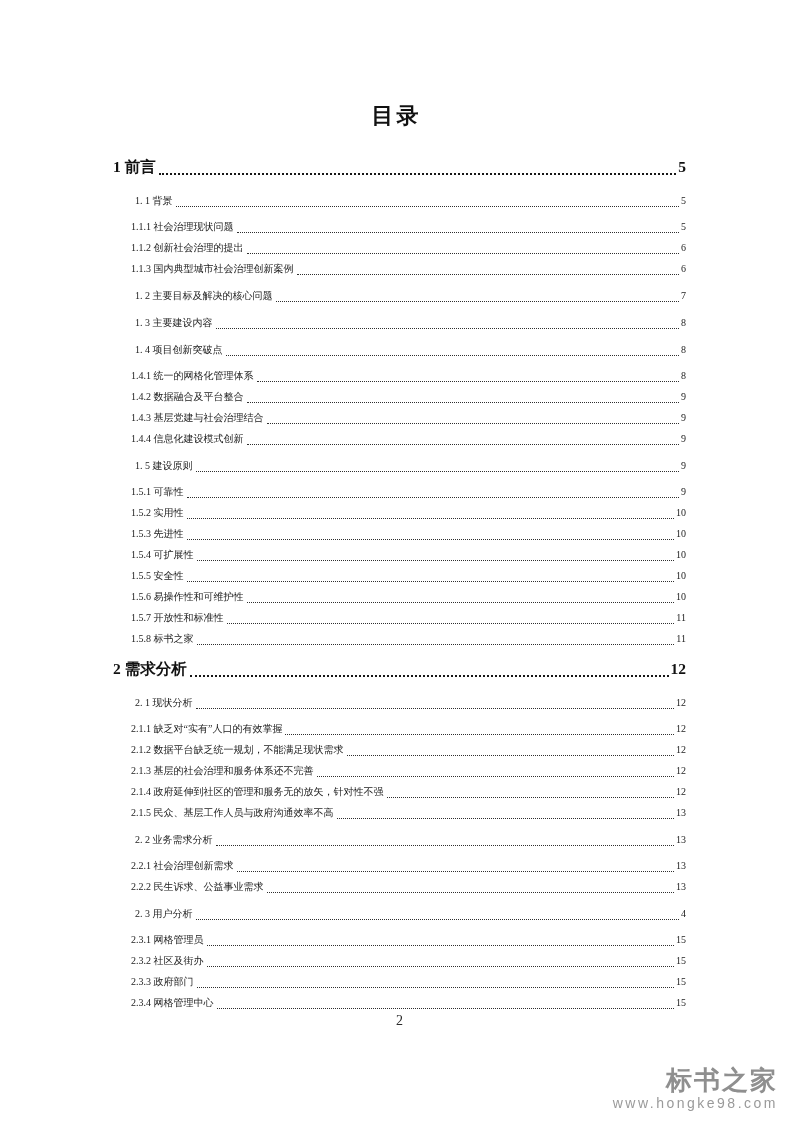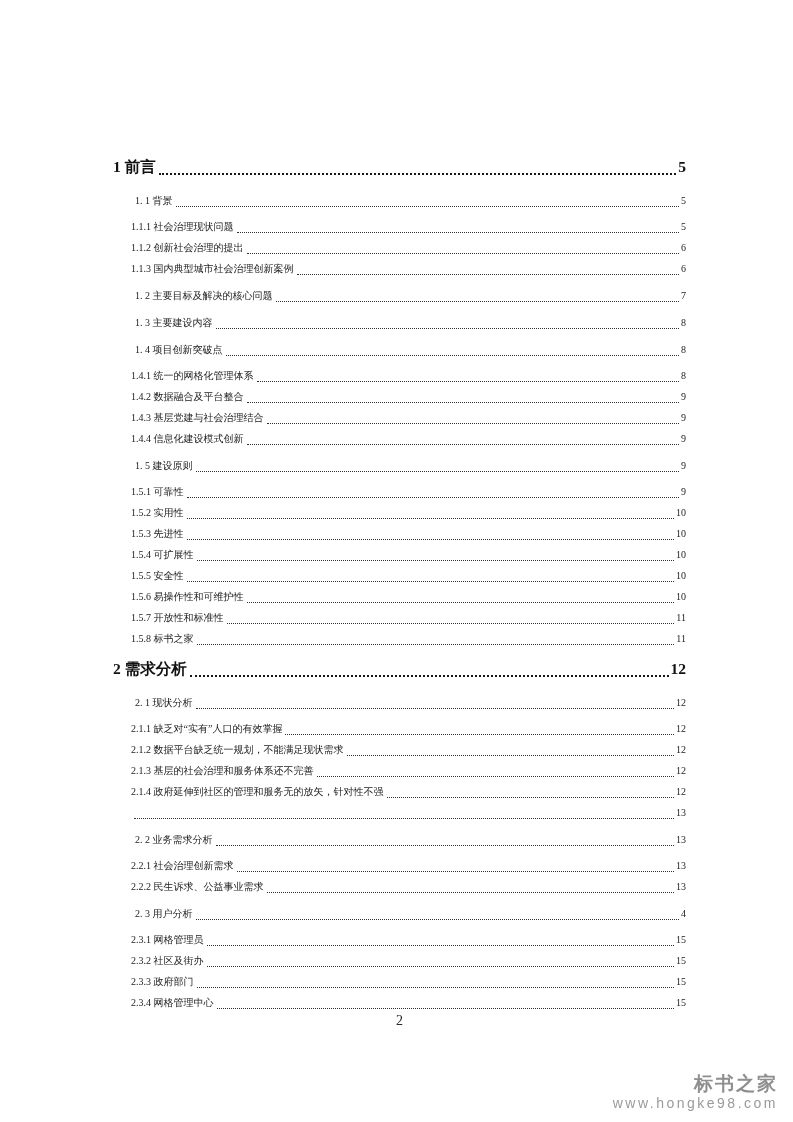--- a/index.html
+++ b/index.html
@@ -84,40 +84,41 @@
     color: #2a2a2a;
   }
   .watermark {
     position: absolute;
     right: 15px;
     bottom: 10px;
     text-align: right;
     font-family: "Liberation Sans", "DejaVu Sans", sans-serif;
   }
   .watermark-brand {
-    font-size: 19px;
+    font-size: 26px;
     font-weight: bold;
     letter-spacing: 2px;
     color: #8f8f8f;
     line-height: 1.0;
   }
   .watermark-url {
     font-size: 14px;
     font-weight: normal;
     letter-spacing: 2.5px;
     color: #9a9a9a;
     line-height: 1.2;
     margin-top: 2px;
   }
 </style>
 </head>
 <body>
 
 <div class="page">
 
+  <div class="doc-title">目录</div>
 
   <div class="toc">
       <div class="toc-row level-1">
         <span class="toc-label">1 前言</span>
         <span class="toc-dots"></span>
         <span class="toc-page">5</span>
       </div>
       <div class="toc-row level-2">
         <span class="toc-label">1. 1 背景</span>
         <span class="toc-dots"></span>
@@ -242,20 +243,21 @@
         <span class="toc-label">2.1.3 基层的社会治理和服务体系还不完善</span>
         <span class="toc-dots"></span>
         <span class="toc-page">12</span>
       </div>
       <div class="toc-row level-3">
         <span class="toc-label">2.1.4 政府延伸到社区的管理和服务无的放矢，针对性不强</span>
         <span class="toc-dots"></span>
         <span class="toc-page">12</span>
       </div>
       <div class="toc-row level-3">
+        <span class="toc-label">2.1.5 民众、基层工作人员与政府沟通效率不高</span>
         <span class="toc-dots"></span>
         <span class="toc-page">13</span>
       </div>
       <div class="toc-row level-2">
         <span class="toc-label">2. 2 业务需求分析</span>
         <span class="toc-dots"></span>
         <span class="toc-page">13</span>
       </div>
       <div class="toc-row level-3">
         <span class="toc-label">2.2.1 社会治理创新需求</span>

